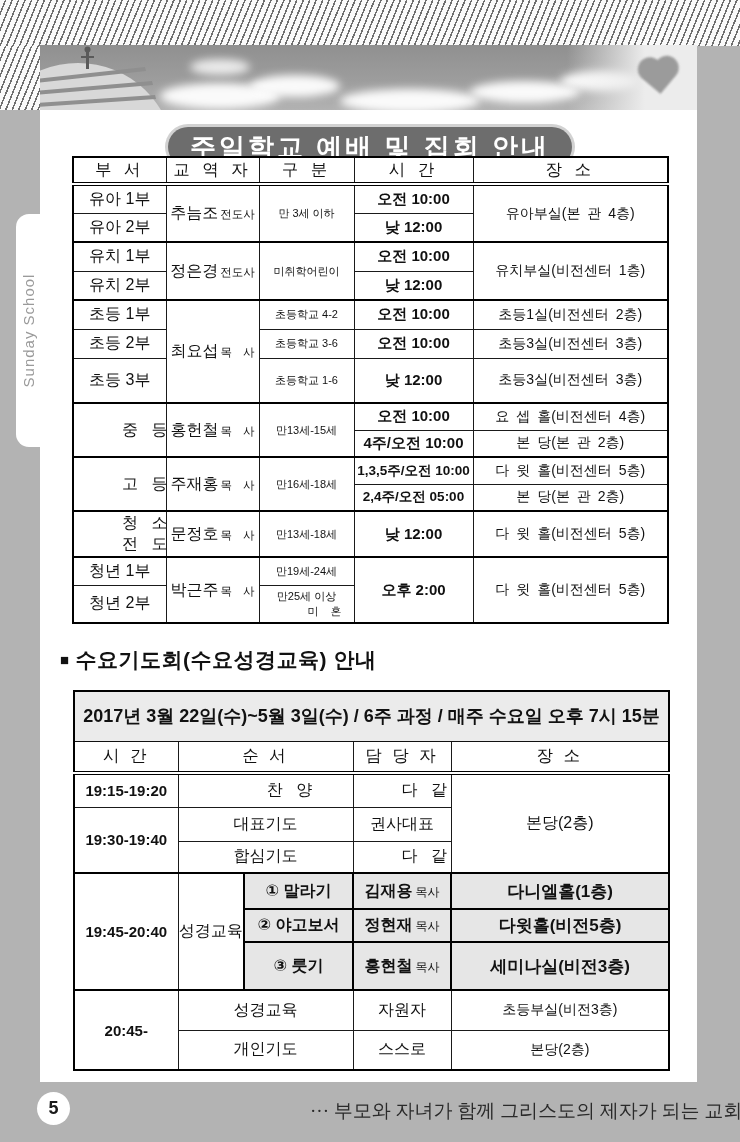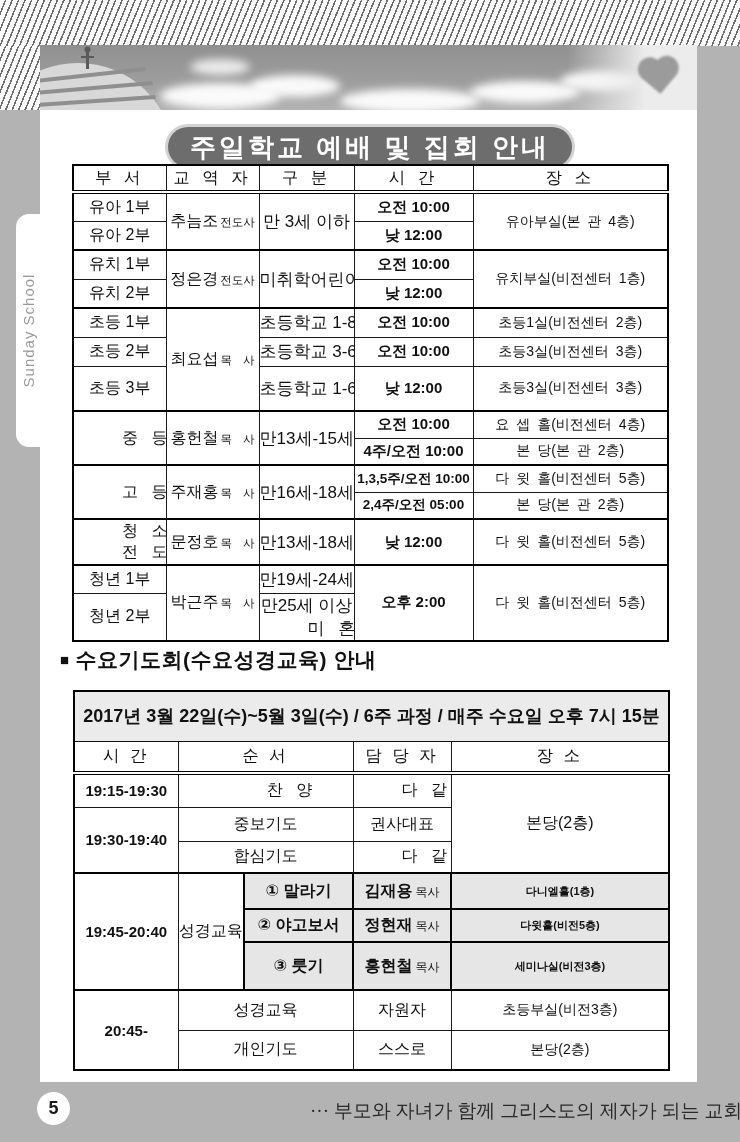--- a/index.html
+++ b/index.html
@@ -50,34 +50,34 @@
     position:absolute;left:168px;top:127px;width:404px;height:40px;line-height:40px;
     background:#6d6d6d;border-radius:20px;box-shadow:0 0 0 3px #d2d2d2;
     color:#fff;font-weight:bold;font-size:26px;text-align:center;letter-spacing:3px;white-space:nowrap;
   }
 
   
   table{border-collapse:collapse;table-layout:fixed;position:absolute;background:#fff;}
   td,th{border:1.2px solid #1a1a1a;text-align:center;vertical-align:middle;
         white-space:nowrap;overflow:hidden;padding:0;font-weight:normal;font-size:16px;}
   tr.grp td,tr.grp th{border-top:2.2px solid #000;}
-  .t1{left:72px;top:164px;width:595px;border:2.4px solid #000;}
+  .t1{left:72px;top:156px;width:595px;border:2.4px solid #000;}
   .t1 th{letter-spacing:4px;border-bottom:4px double #000;font-size:16.5px;}
   .t2{left:73px;top:690px;width:595px;border:2.6px solid #000;}
   .t2 th{letter-spacing:3px;border-bottom:4px double #000;font-size:16.5px;}
   .role{font-size:11.5px;word-spacing:8px;margin-left:2px;}
   .role2{font-size:12px;margin-left:3px;font-weight:normal;}
-  .c-cls{font-size:17px;margin-left:36px;}
+  .c-cls{font-size:11px;margin-left:36px;}
   .c-time{font-size:15px;font-weight:bold;}
   .tsm{font-size:13.5px;}
   .c-place{font-size:14px;word-spacing:3px;}
   .ws{word-spacing:9px;padding-left:48px;}
   .banner-cell{background:#ebebeb;font-weight:bold;font-size:18px;border-bottom:1.4px solid #111;}
   .bb{background:#e6e6e6;border:2.2px solid #000;font-weight:bold;}
-  .bb-place{font-size:11px;}
+  .bb-place{font-size:17px;}
 
   
   .section-heading{
     position:absolute;left:60px;top:646px;font-size:21px;font-weight:bold;letter-spacing:.5px;white-space:nowrap;
   }
   .section-heading .sq{font-size:15px;vertical-align:2px;margin-right:6px;}
 
   
   .page-num{
     position:absolute;left:37px;top:1092px;width:33px;height:33px;border-radius:50%;background:#fff;
@@ -156,21 +156,21 @@
     <td class="c-time">오전 10:00</td>
     <td rowspan="2" class="c-place">유치부실(비전센터 1층)</td>
   </tr>
   <tr style="height:29px">
     <td>유치 2부</td>
     <td class="c-time">낮 12:00</td>
   </tr>
   <tr class="grp" style="height:29px">
     <td>초등 1부</td>
     <td rowspan="3"><span>최요섭</span><span class="role">목 사</span></td>
-    <td class="c-cls">초등학교 1-8</td>
+    <td class="c-cls">초등학교 4-2</td>
     <td class="c-time">오전 10:00</td>
     <td class="c-place">초등1실(비전센터 2층)</td>
   </tr>
   <tr style="height:29px">
     <td>초등 2부</td>
     <td class="c-cls">초등학교 3-6</td>
     <td class="c-time">오전 10:00</td>
     <td class="c-place">초등3실(비전센터 3층)</td>
   </tr>
   <tr style="height:45px">
@@ -244,28 +244,28 @@
       <tr style="height:50px">
     <td colspan="5" class="banner-cell">2017년 3월 22일(수)~5월 3일(수) / 6주 과정 / 매주 수요일 오후 7시 15분</td>
   </tr>
   <tr style="height:32px">
     <th>시 간</th>
     <th colspan="2">순 서</th>
     <th>담 당 자</th>
     <th>장 소</th>
   </tr>
   <tr style="height:34px">
-    <td class="c-time">19:15-19:30</td>
+    <td class="c-time">19:15-19:20</td>
     <td colspan="2" class="ws">찬 양</td>
     <td class="ws">다 같 이</td>
     <td rowspan="3">본당(2층)</td>
   </tr>
   <tr style="height:34px">
     <td rowspan="2" class="c-time">19:30-19:40</td>
-    <td colspan="2">중보기도</td>
+    <td colspan="2">대표기도</td>
     <td>권사대표</td>
   </tr>
   <tr style="height:32px">
     <td colspan="2">합심기도</td>
     <td class="ws">다 같 이</td>
   </tr>
   <tr class="grp" style="height:36px">
     <td rowspan="3" class="c-time">19:45-20:40</td>
     <td rowspan="3">성경교육</td>
     <td class="bb">① 말라기</td>

